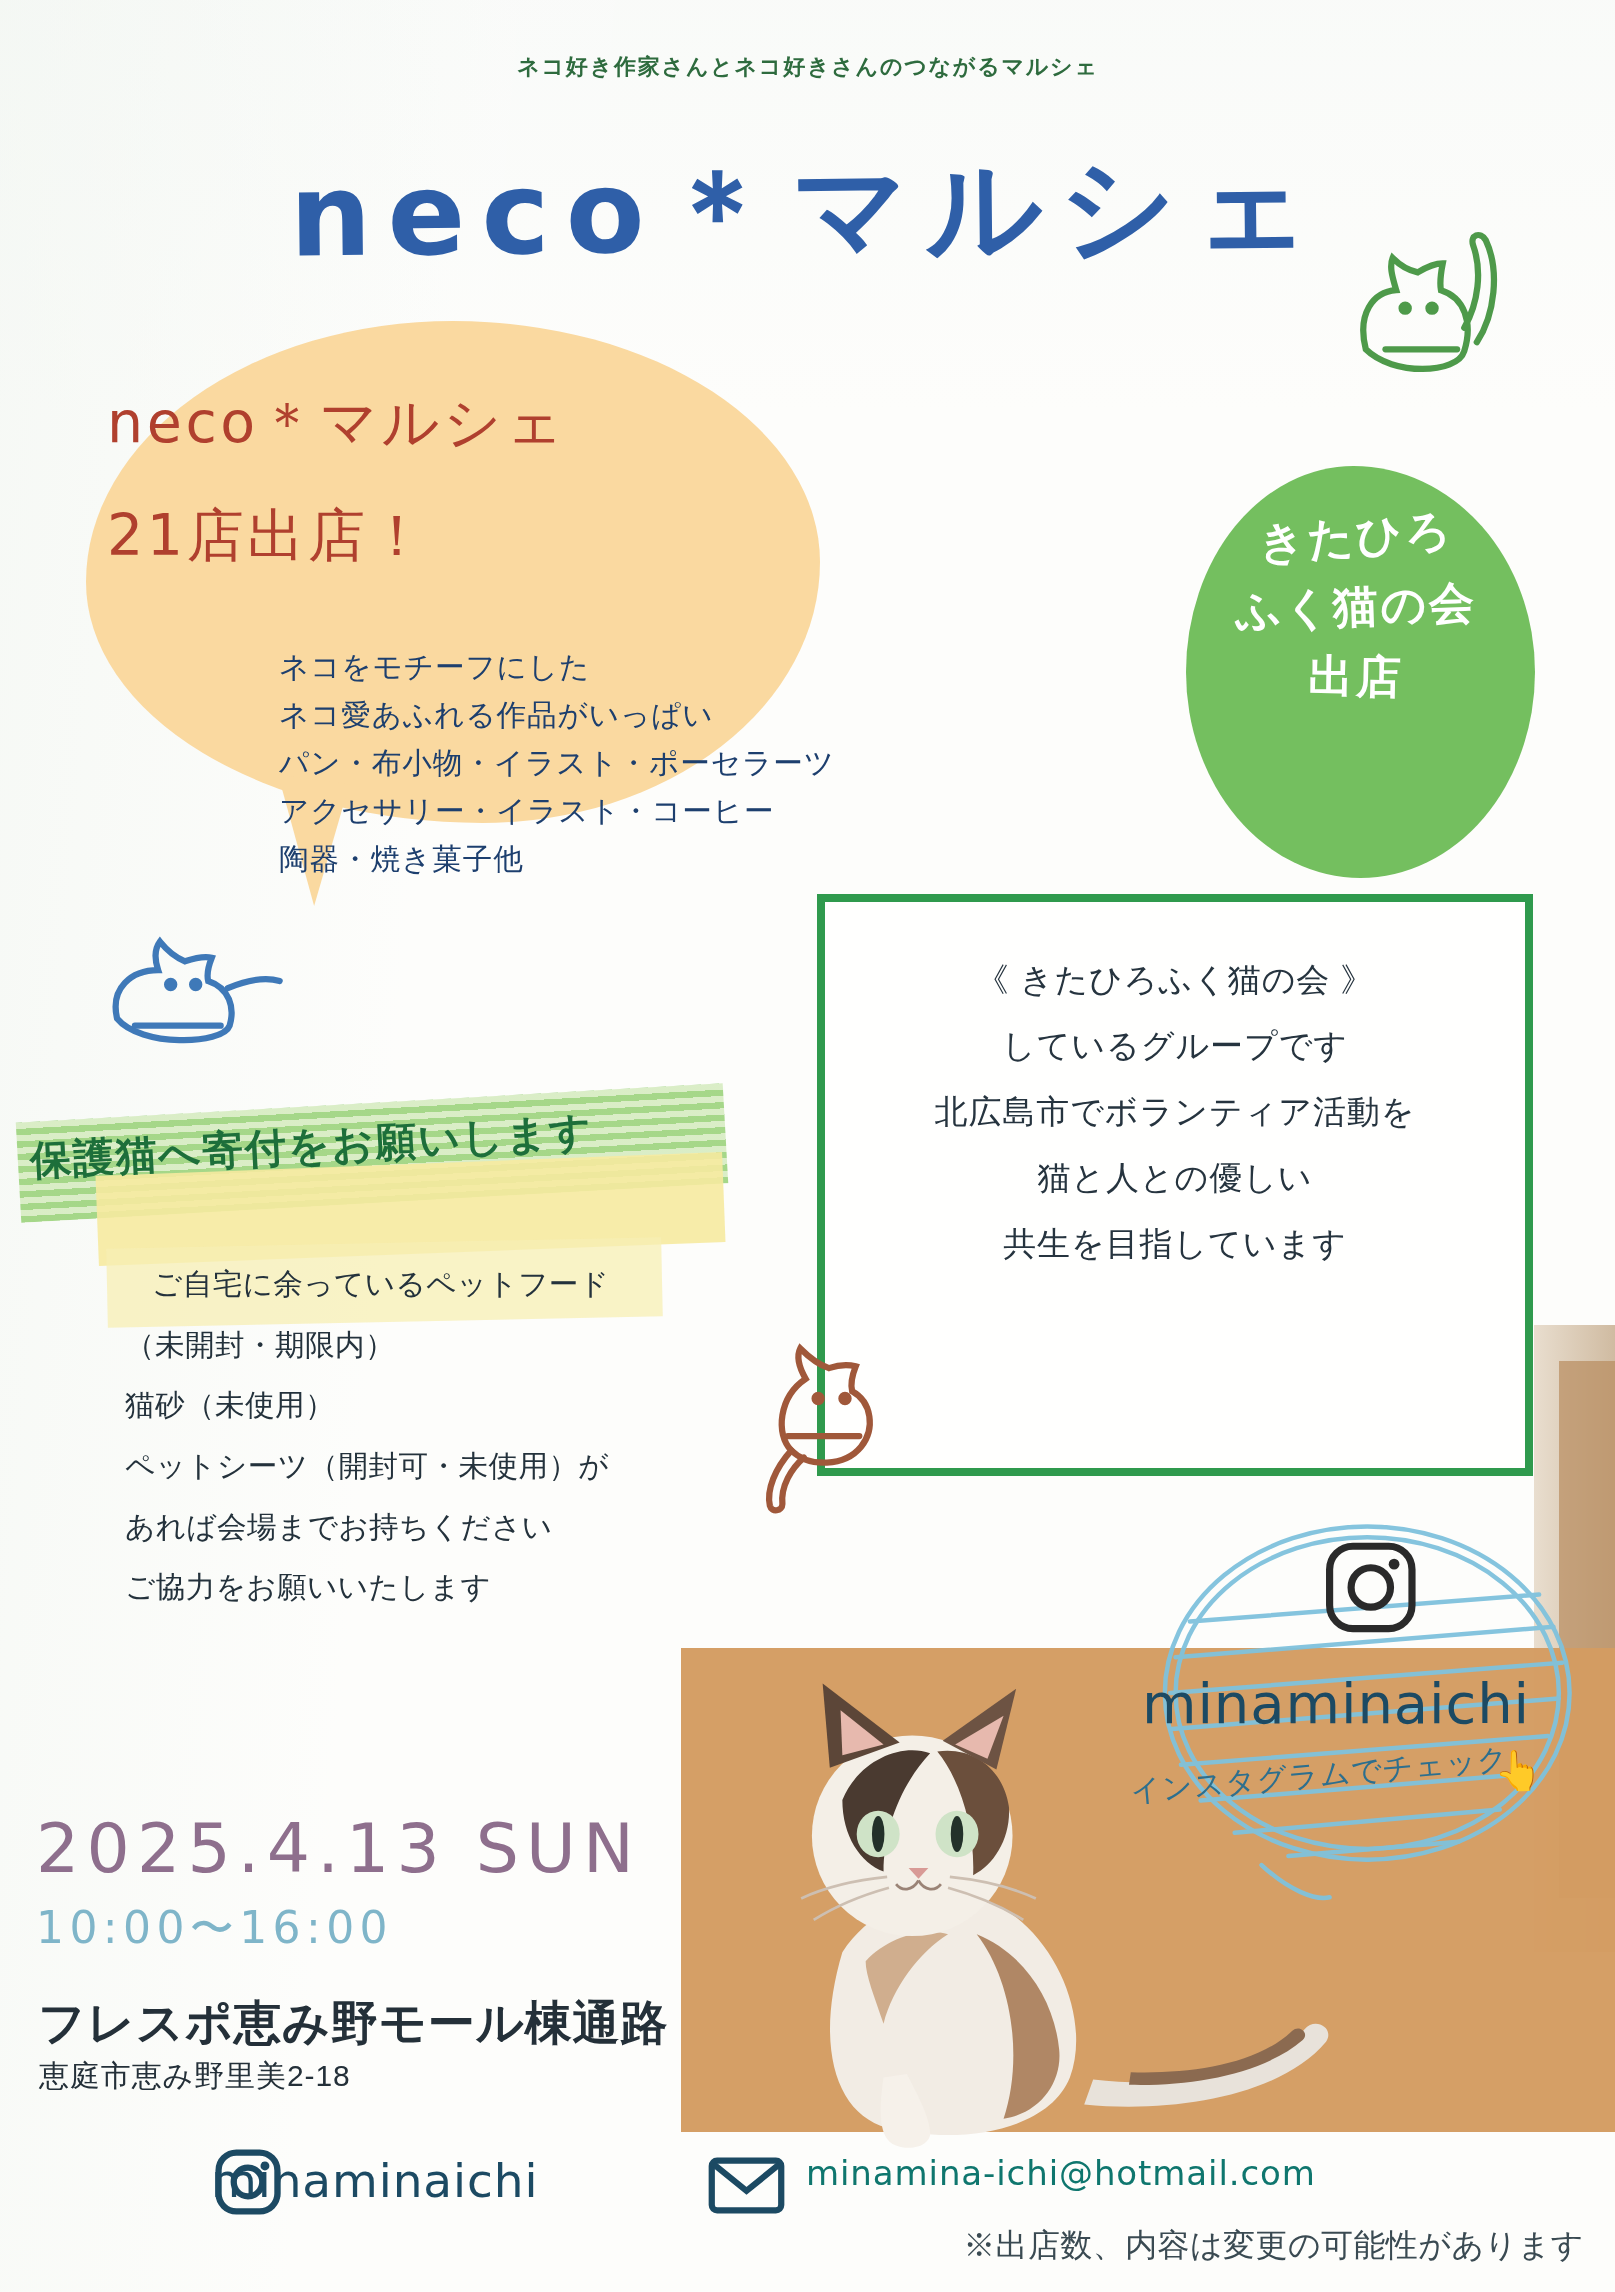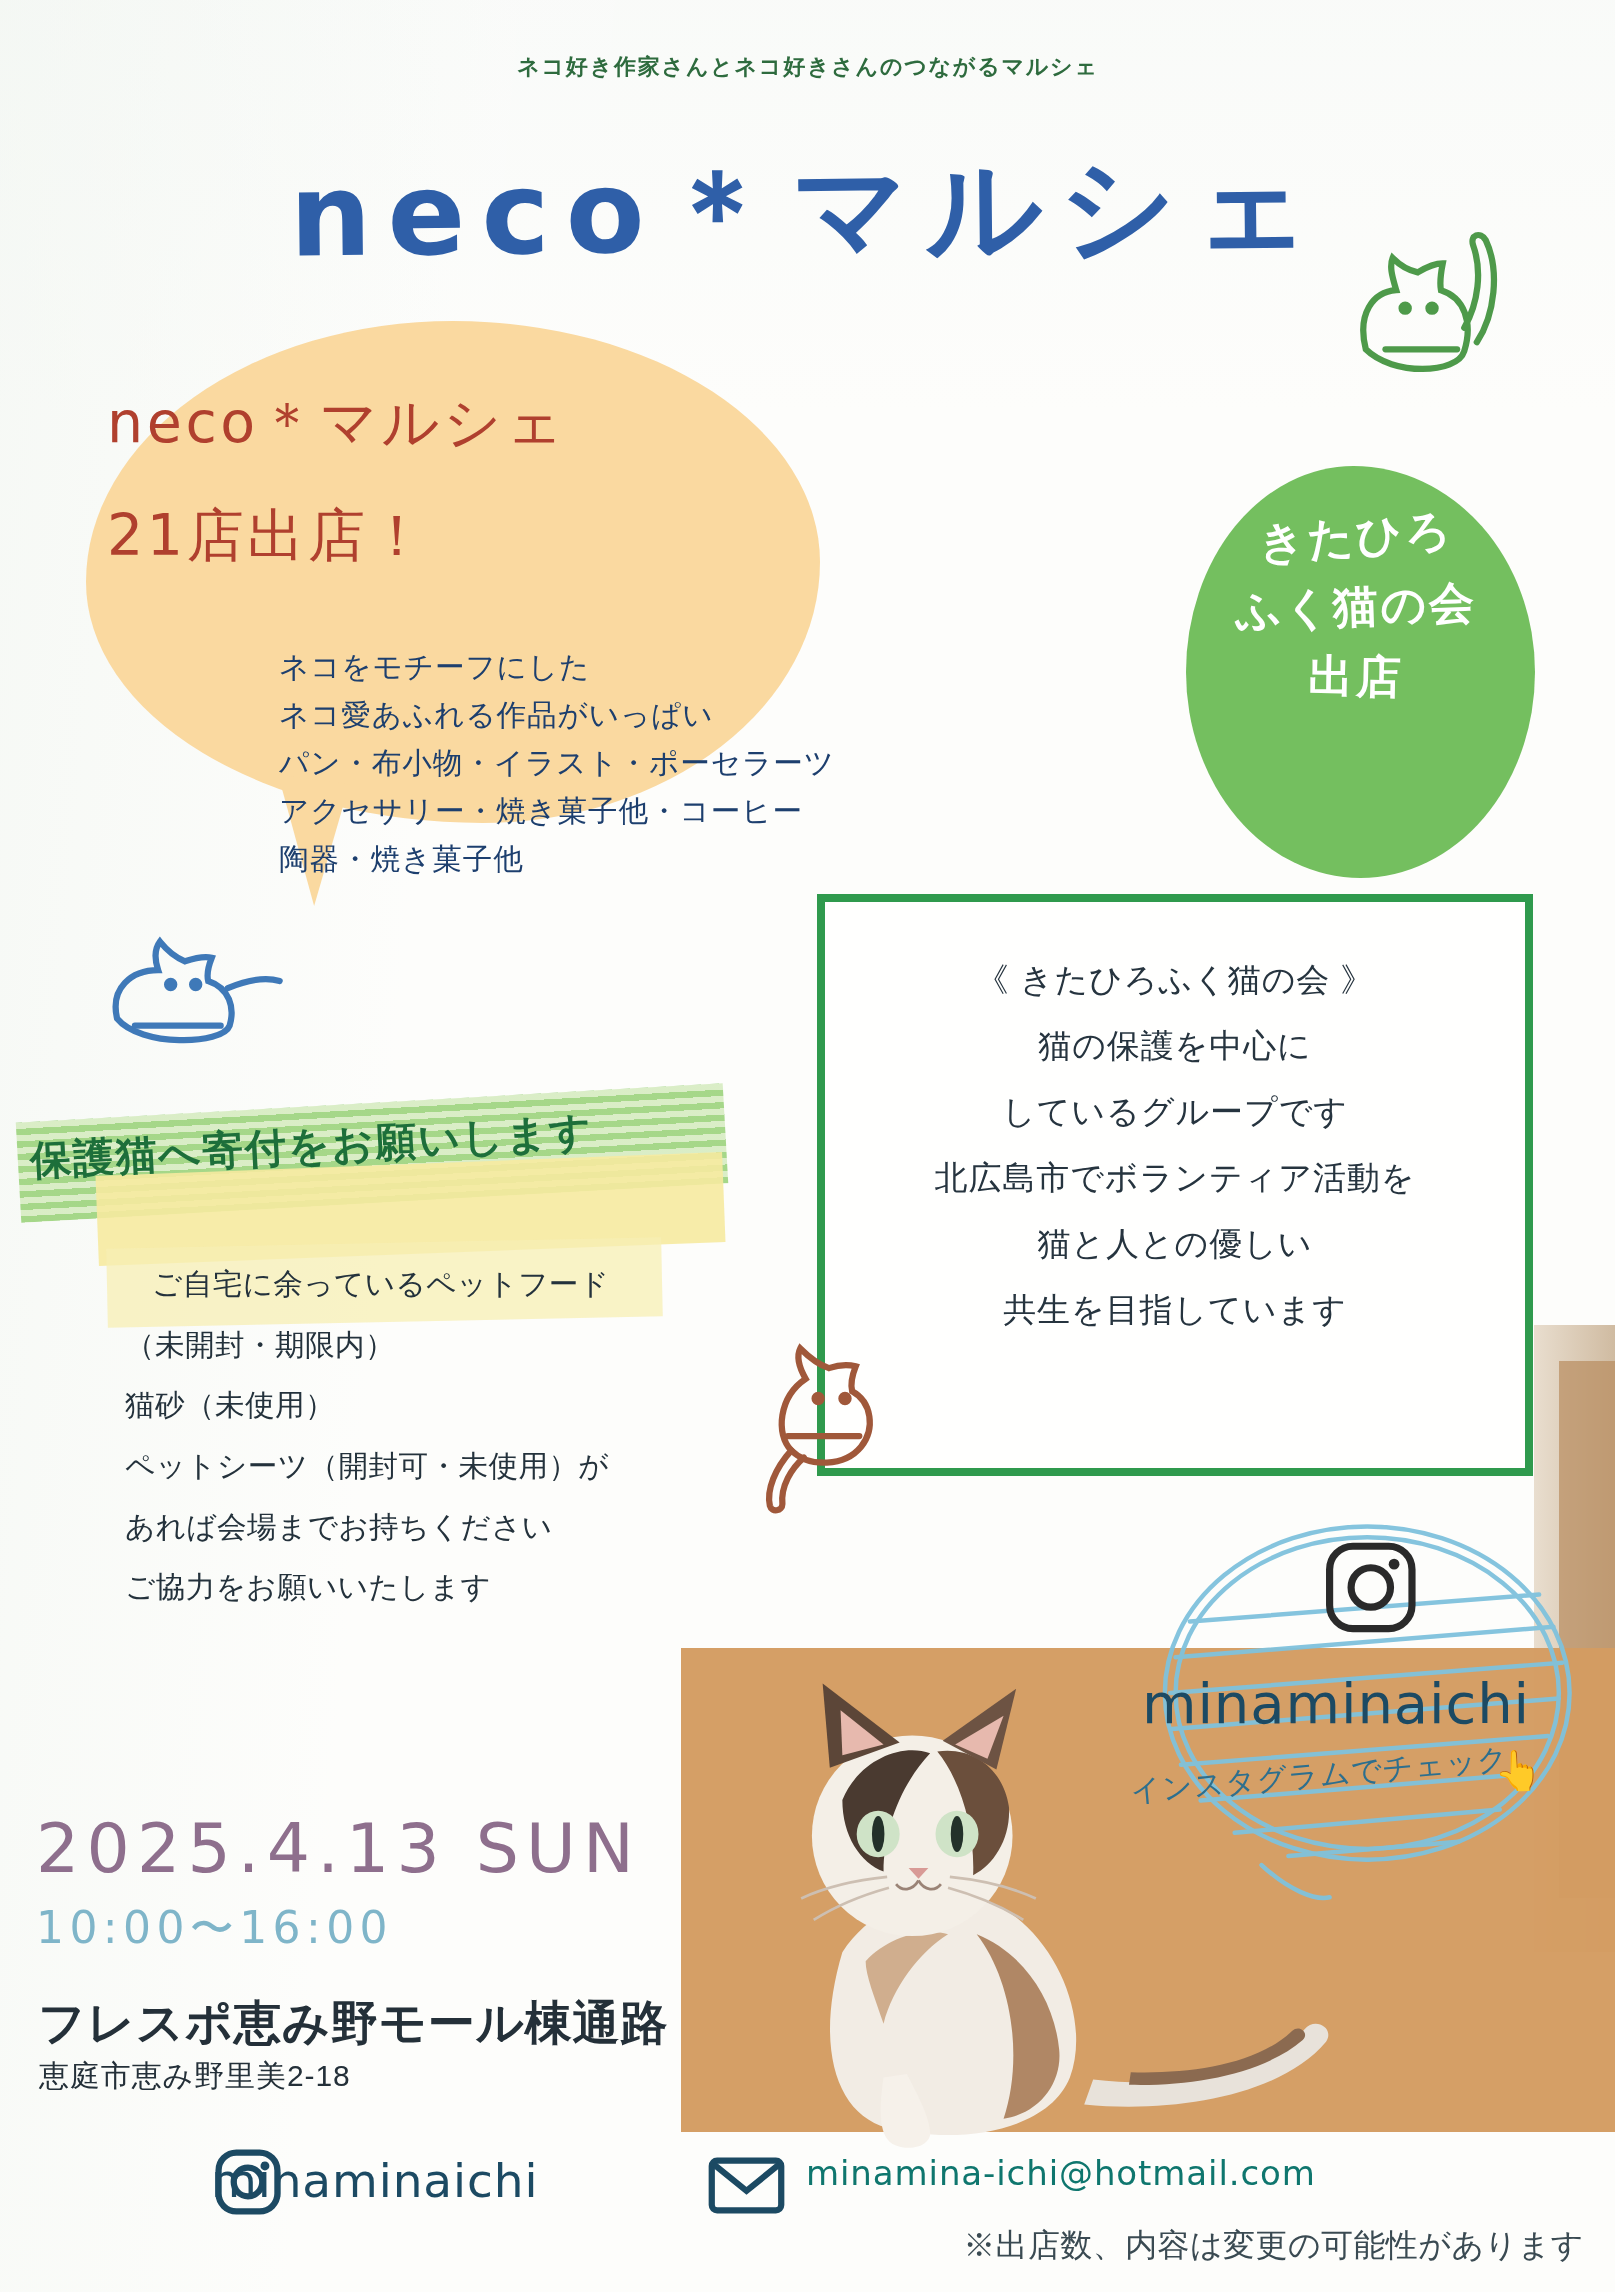--- a/index.html
+++ b/index.html
@@ -455,21 +455,21 @@
   <div class="bubble-orange"></div>
   <div class="bubble-orange-tail"></div>
   <div class="bubble-head">
     <div class="l1">neco＊マルシェ</div>
     <div class="l2">21店出店！</div>
   </div>
   <div class="bubble-list">
     <div>ネコをモチーフにした</div>
     <div>ネコ愛あふれる作品がいっぱい</div>
     <div>パン・布小物・イラスト・ポーセラーツ</div>
-    <div>アクセサリー・焼き菓子他・コーヒー</div>
+    <div>アクセサリー・イラスト・コーヒー</div>
     <div>陶器・焼き菓子他</div>
   </div>
 
   <div class="doodle doodle-blue">
     <svg width="188" height="134" viewBox="0 0 210 150">
       <g fill="none" stroke="#3f79b8" stroke-width="7" stroke-linecap="round">
         <path d="M20 108 C12 74 36 54 66 54 C62 42 62 30 68 22 C76 32 86 40 96 44
                  C108 40 118 38 126 40 C122 50 120 58 122 66 C146 74 152 96 146 116
                  C138 138 46 140 20 108 Z"></path>
         <path d="M144 74 C168 64 188 62 202 66"></path>
@@ -483,21 +483,20 @@
   <div class="badge-green"></div>
   <div class="badge-green-text">
     <div class="r1">きたひろ</div>
     <div class="r2">ふく猫の会</div>
     <div class="r3">出店</div>
   </div>
 
   <div class="green-box">
     <div class="green-box-inner">
       <div>《 きたひろふく猫の会 》</div>
-      <div>猫の保護を中心に</div>
       <div>しているグループです</div>
       <div>北広島市でボランティア活動を</div>
       <div>猫と人との優しい</div>
       <div>共生を目指しています</div>
     </div>
   </div>
 
   <div class="doodle doodle-brown">
     <svg width="152" height="170" viewBox="0 0 170 190">
       <g fill="none" stroke="#a0583a" stroke-width="7" stroke-linecap="round">

